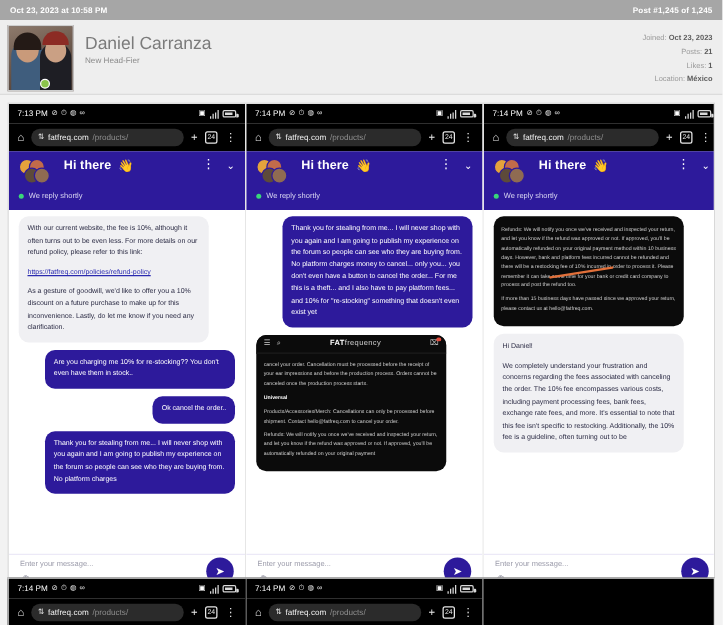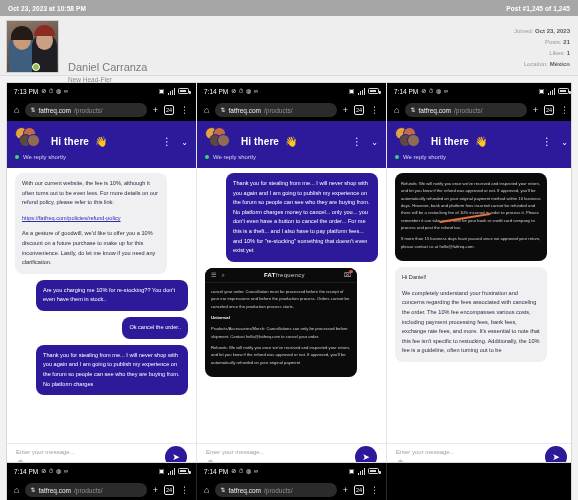--- a/index.html
+++ b/index.html
@@ -47,21 +47,21 @@
     background:#241a16; border-radius:11px 11px 0 0; }
   .av-p2 { position:absolute; right:1px; bottom:0; width:25px; height:38px;
     background:#1e1e24; border-radius:12px 12px 0 0; }
   .av-f2 { position:absolute; right:5px; top:10px; width:17px; height:19px;
     background:#caa084; border-radius:50%; }
   .av-h2 { position:absolute; right:3px; top:4px; width:21px; height:11px;
     background:#8c2b24; border-radius:10px 10px 0 0; }
   .av-badge { position:absolute; left:25px; bottom:1px; width:8px; height:8px;
     border-radius:50%; background:#8bc34a; border:1px solid #fff; }
   .post-id { padding-left: 9px; padding-top: 6px; }
-  .post-name { font-size: 11px; color: #7b7b7b; margin-top: 35px; }
+  .post-name { font-size: 14px; color: #7b7b7b; }
   .post-rank { font-size: 6.5px; color: #8a8a8a; margin-top: 3px; }
   .post-stats {
     margin-left: auto; text-align: right;
     padding-top: 6px; font-size: 6px; color: #9a9a9a;
     line-height: 1.85;
   }
   .post-stats b { color: #5c5c5c; }
 
   
   .collage {
@@ -124,21 +124,21 @@
     color: #e8e8e8;
   }
 
   
   .chat-head {
     background: #2d1a9b;
     color: #ffffff;
     padding: 6px 8px 0 8px;
     height: 47px;
   }
-  .chat-head-row { display: flex; align-items: flex-end; gap: 6px; }
+  .chat-head-row { display: flex; align-items: flex-start; gap: 6px; }
   .av-stack { display: flex; position: relative; width: 30px; height: 20px; }
   .av-stack i {
     width: 13px; height: 13px; border-radius: 50%;
     border: 1.2px solid #2d1a9b; position: absolute; top: 0; display:block;
   }
   .av-stack i:nth-child(1){ left:0; background:#e5a33c; }
   .av-stack i:nth-child(2){ left:8px; background:#c26b4a; }
   .av-stack i:nth-child(3){ left:4px; top:7px; background:#5d4a3a; }
   .av-stack i:nth-child(4){ left:12px; top:7px; background:#8f6b52; }
   .chat-title { font-size: 10px; font-weight: bold; letter-spacing: .1px; }

